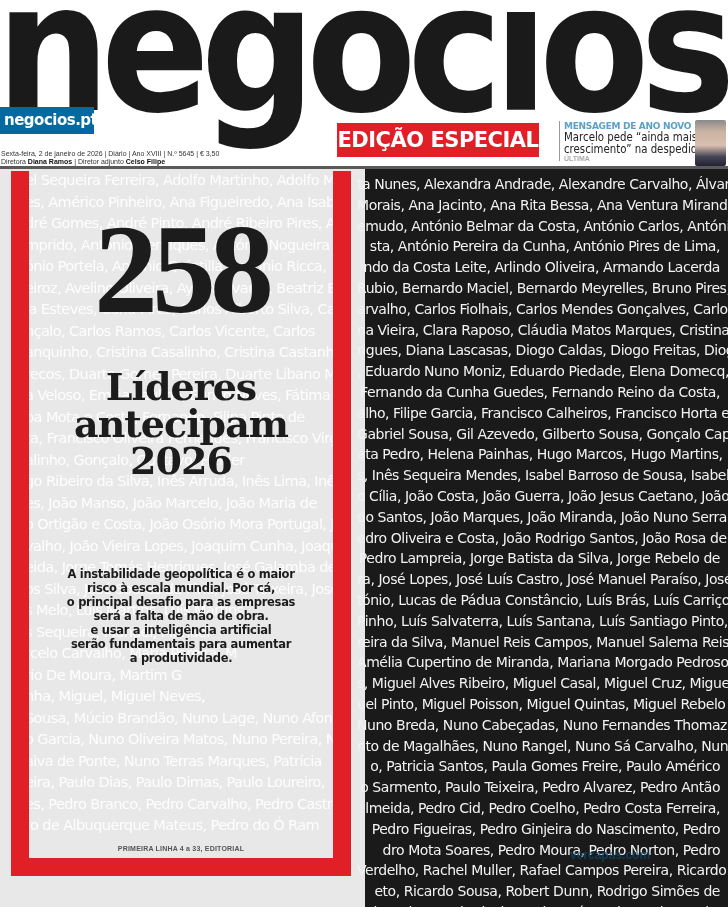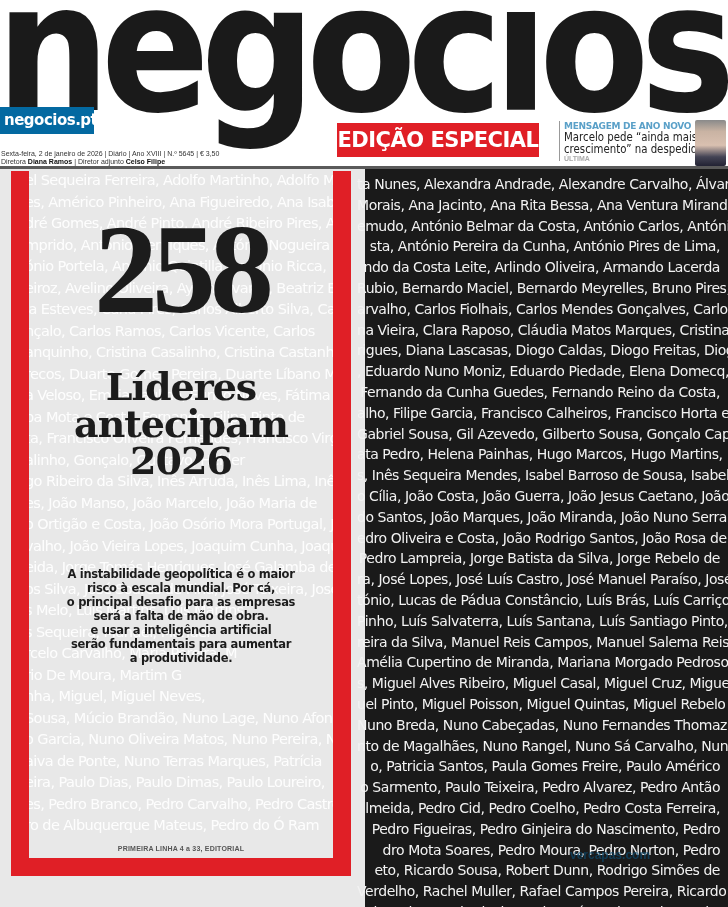--- a/index.html
+++ b/index.html
@@ -191,18 +191,18 @@
       <div>Amélia Cupertino de Miranda, Mariana Morgado Pedroso,</div>
       <div>s, Miguel Alves Ribeiro, Miguel Casal, Miguel Cruz, Miguel</div>
       <div>uel Pinto, Miguel Poisson, Miguel Quintas, Miguel Rebelo</div>
       <div>Nuno Breda, Nuno Cabeçadas, Nuno Fernandes Thomaz,</div>
       <div>nto de Magalhães, Nuno Rangel, Nuno Sá Carvalho, Nuno</div>
       <div>o, Patricia Santos, Paula Gomes Freire, Paulo Américo</div>
       <div>o Sarmento, Paulo Teixeira, Pedro Alvarez, Pedro Antão</div>
       <div>lmeida, Pedro Cid, Pedro Coelho, Pedro Costa Ferreira,</div>
       <div>Pedro Figueiras, Pedro Ginjeira do Nascimento, Pedro</div>
       <div>dro Mota Soares, Pedro Moura, Pedro Norton, Pedro</div>
+      <div>Verdelho, Rachel Muller, Rafael Campos Pereira, Ricardo</div>
       <div>eto, Ricardo Sousa, Robert Dunn, Rodrigo Simões de</div>
-      <div>Verdelho, Rachel Muller, Rafael Campos Pereira, Ricardo</div>
       <div>uel Cardoso, Rui Teixeira, Rui Tomás, Rui Torgal , Sandra</div>
     </div>
 </div>
 <div class="watermark">vercapas.com</div>
 
 </body></html>

